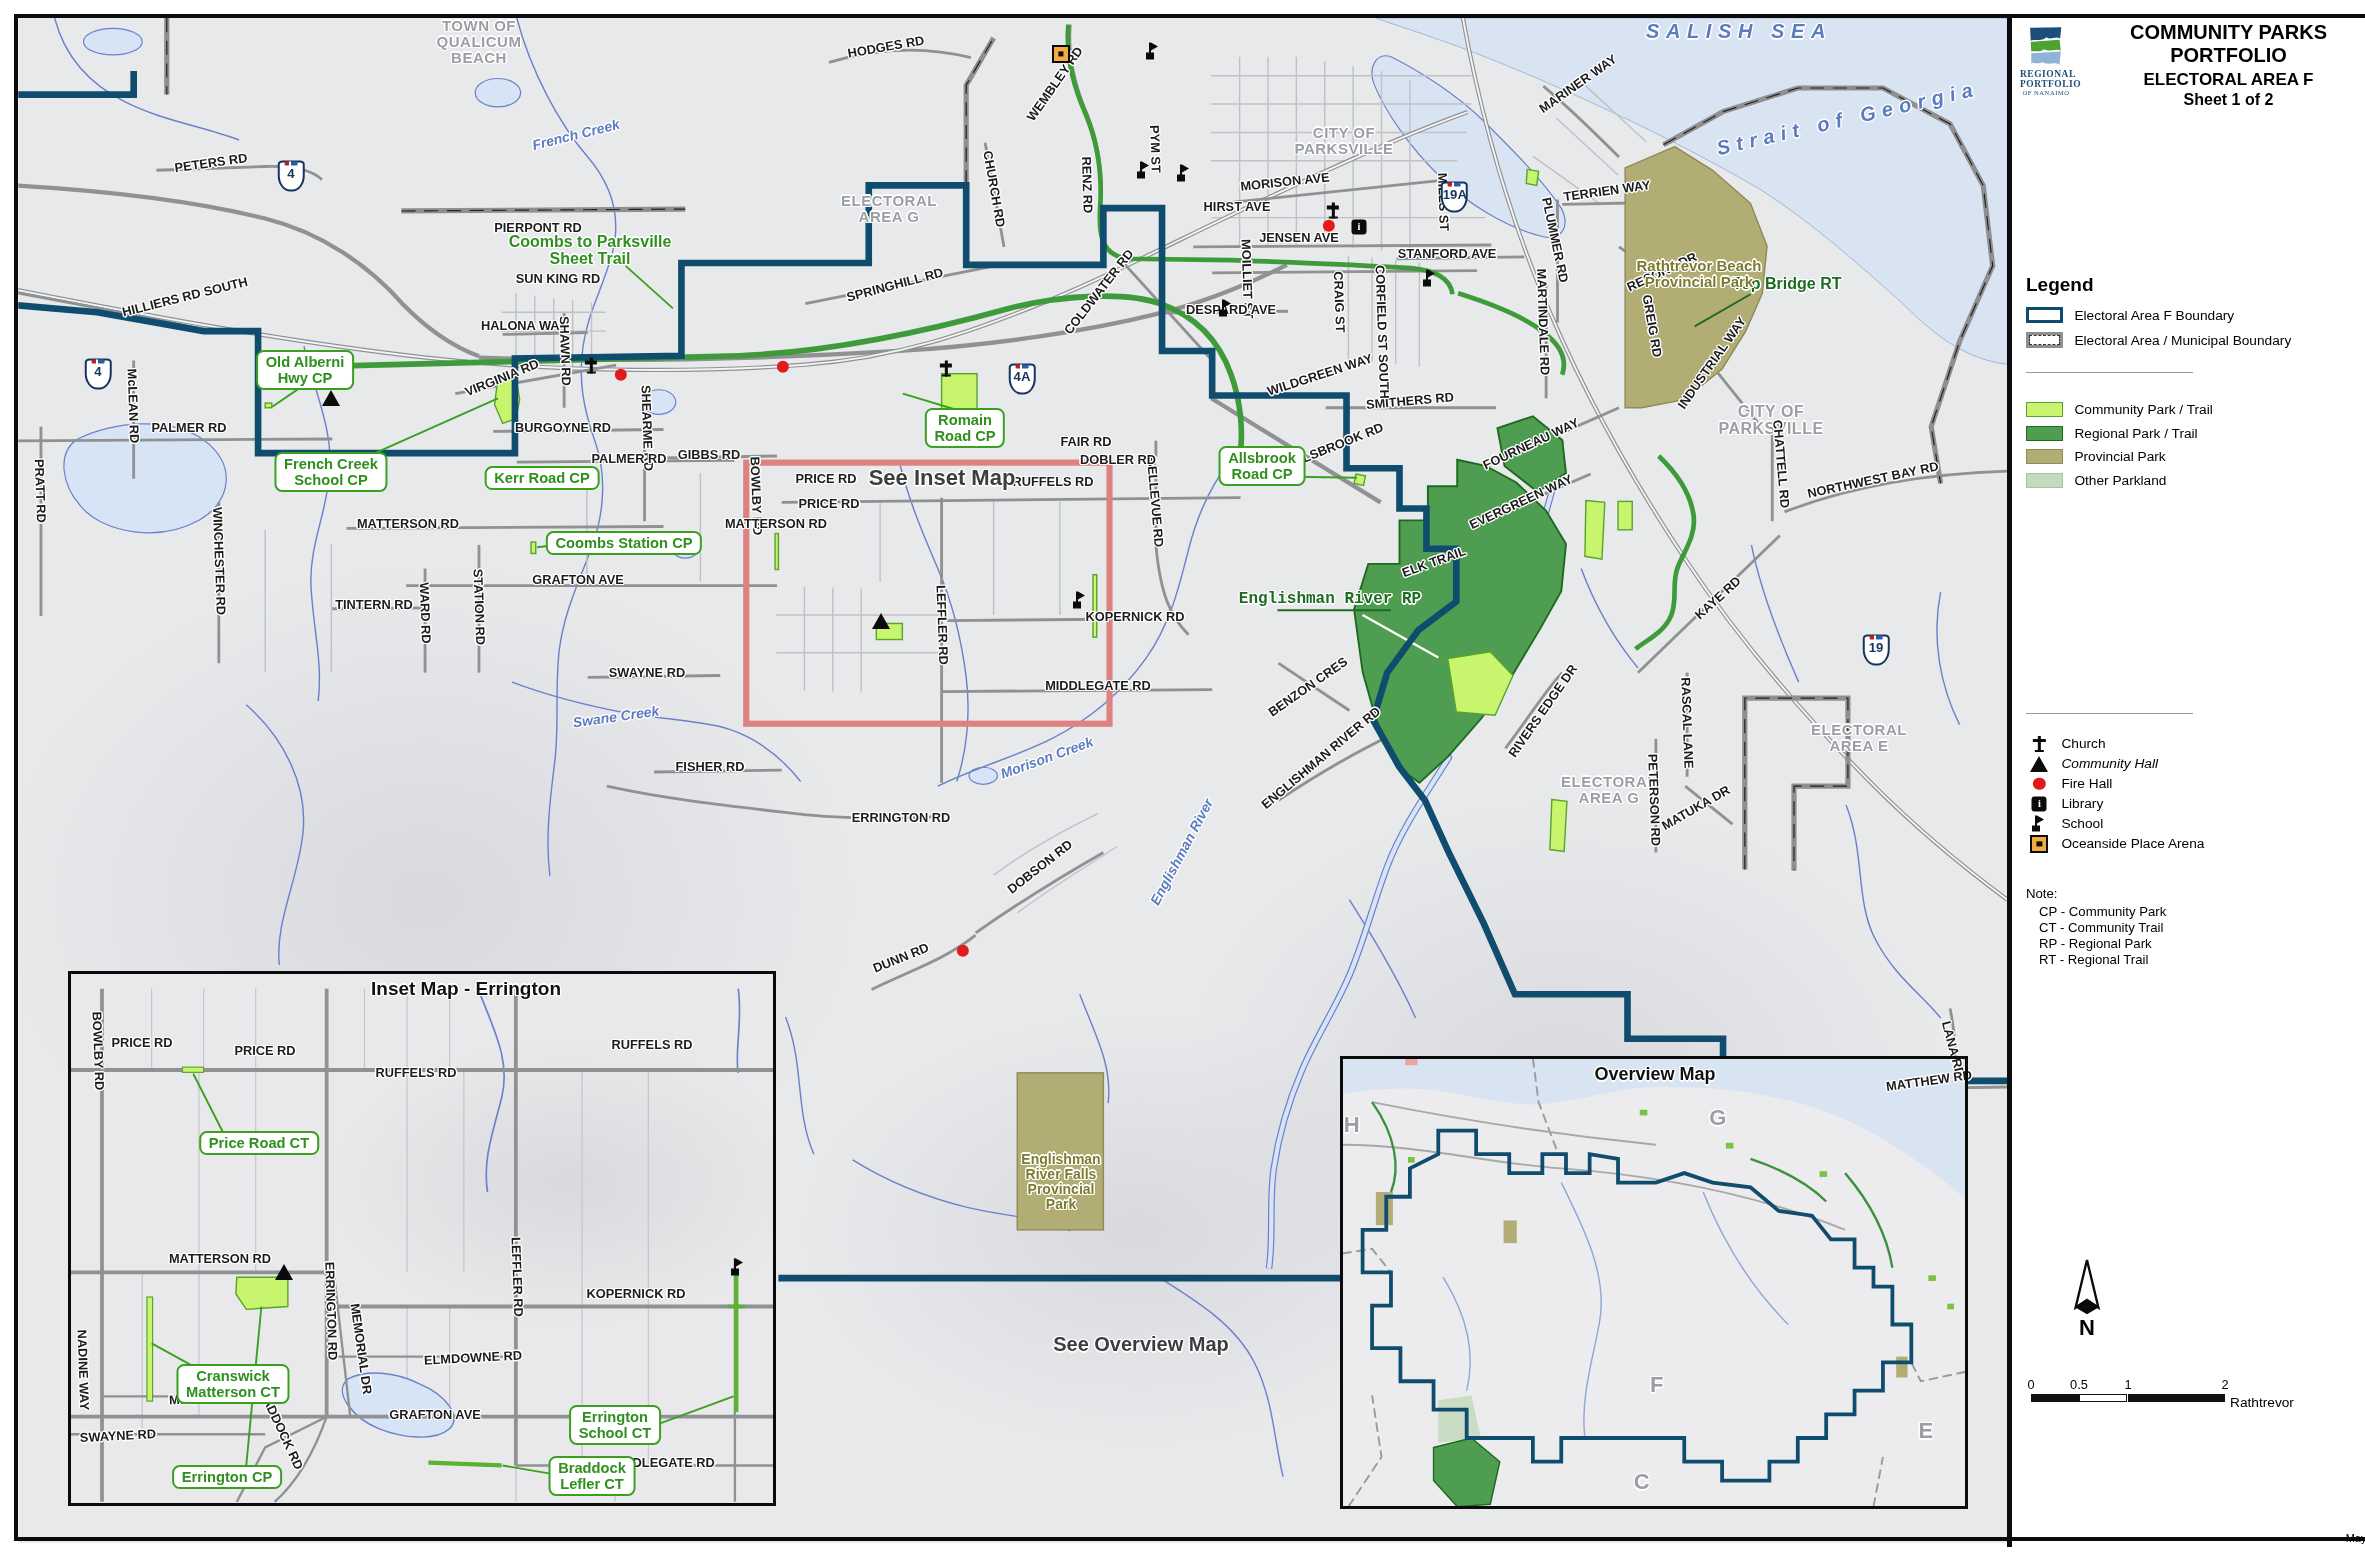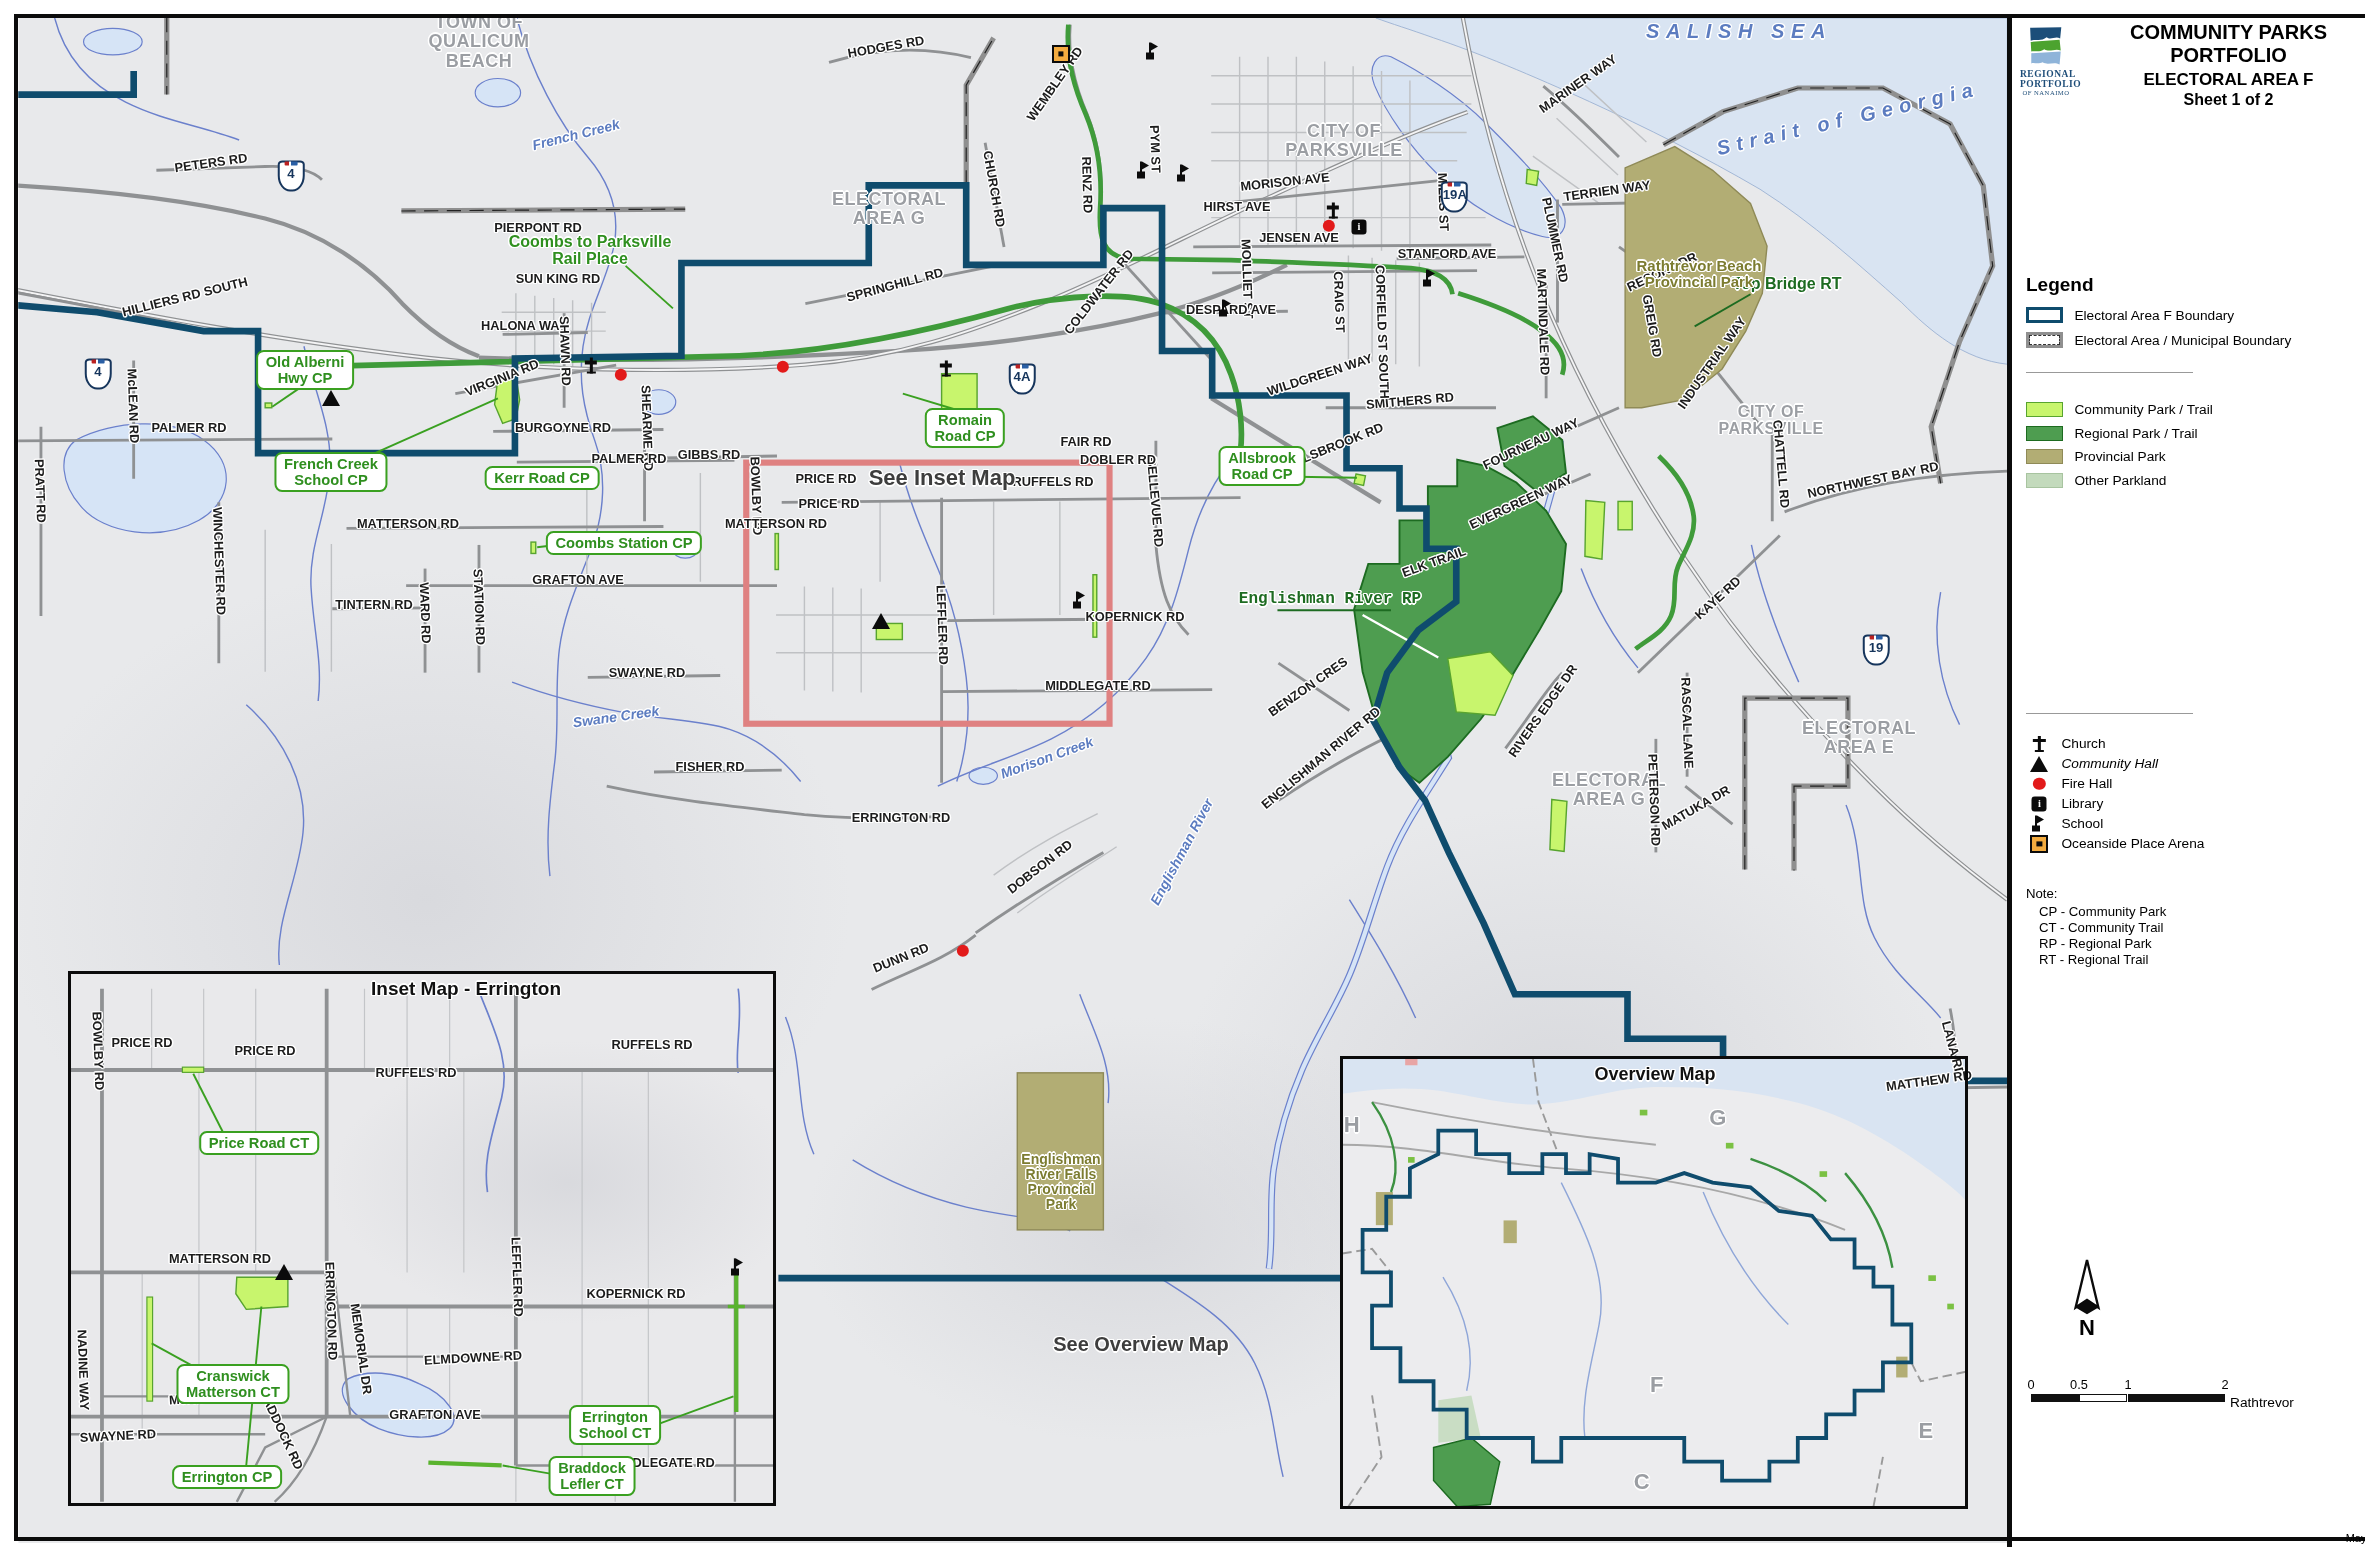--- a/index.html
+++ b/index.html
@@ -7,21 +7,21 @@
   #stage{position:absolute;left:0;top:0;width:2413px;height:1561px;}
   svg.geo{position:absolute;left:0;top:0;}
   .sheet-border{position:absolute;left:14px;top:14px;width:2379px;height:1527px;border:4.7px solid #0b0b0b;box-sizing:border-box;pointer-events:none;z-index:40;}
   .panel-divider{position:absolute;left:2007px;top:14px;width:4.7px;height:1533px;background:#0b0b0b;z-index:40;}
   .inset-frame{position:absolute;left:68px;top:971px;width:708px;height:535px;border:3.3px solid #0b0b0b;box-sizing:border-box;z-index:30;pointer-events:none;}
   .overview-frame{position:absolute;left:1340px;top:1056px;width:628px;height:453px;border:3.3px solid #0b0b0b;box-sizing:border-box;z-index:30;pointer-events:none;}
   
   .lbl{position:absolute;white-space:pre-line;text-align:center;transform-origin:center;line-height:1.08;z-index:20;}
   .halo{text-shadow:-0.9px -0.9px 0 #fff,0.9px -0.9px 0 #fff,-0.9px 0.9px 0 #fff,0.9px 0.9px 0 #fff,0 -1.4px 0 #fff,0 1.4px 0 #fff,-1.4px 0 0 #fff,1.4px 0 0 #fff;}
   .road-label{font-size:12.8px;font-weight:700;color:#1c1c1c;white-space:nowrap;}
-  .region-label{font-size:18px;font-weight:700;color:#9b9ea3;letter-spacing:0.5px;}
+  .region-label{font-size:15px;font-weight:700;color:#9b9ea3;letter-spacing:0.5px;}
   .water-label{font-size:14px;font-style:italic;font-weight:700;color:#5c7cc0;white-space:nowrap;}
   .sea-label{font-size:20px;letter-spacing:6.6px;font-weight:700;}
   .g-callout{background:#fff;border:2.4px solid #3aa020;border-radius:7.6px;padding:1.9px 7.6px;color:#2f8f1f;font-weight:700;font-size:14.7px;line-height:1.1;z-index:22;}
   .green-label{font-weight:700;color:#2f8f1f;}
   .dkgreen-label{font-weight:700;color:#1d6b21;}
   .olive-label{font-weight:700;color:#7c7c30;}
   .see-label{font-weight:700;color:#3d3d3d;}
   .title-label{font-weight:700;color:#111;}
   
   .panel-text{position:absolute;z-index:45;}
@@ -469,21 +469,21 @@
       <div class="lbl halo road-label" style="left: 1231px; top: 310px; transform: translate(-50%, -50%) rotate(0deg);">DESPARD AVE</div>
       <div class="lbl halo road-label" style="left: 1308px; top: 687px; transform: translate(-50%, -50%) rotate(-35deg);">BENZON CRES</div>
       <div class="lbl halo road-label" style="left: 1321px; top: 758px; transform: translate(-50%, -50%) rotate(-40deg);">ENGLISHMAN RIVER RD</div>
       <div class="lbl halo water-label" style="left: 576px; top: 135px; transform: translate(-50%, -50%) rotate(-14deg);">French Creek</div>
       <div class="lbl halo water-label" style="left: 1047px; top: 758px; transform: translate(-50%, -50%) rotate(-20deg);">Morison Creek</div>
       <div class="lbl halo water-label" style="left: 616px; top: 717px; transform: translate(-50%, -50%) rotate(-8deg);">Swane Creek</div>
       <div class="lbl halo water-label" style="left: 1182px; top: 852px; transform: translate(-50%, -50%) rotate(-62deg);">Englishman River</div>
       <div class="lbl halo water-label sea-label" style="left: 1739px; top: 32px; transform: translate(-50%, -50%) rotate(0deg);">SALISH SEA</div>
       <div class="lbl halo water-label sea-label" style="left: 1848px; top: 119px; transform: translate(-50%, -50%) rotate(-13deg);">Strait of Georgia</div>
       <div class="lbl halo green-label" style="left: 590px; top: 250px; font-size: 16px; transform: translate(-50%, -50%) rotate(0deg);">Coombs to Parksville
-Rail Place</div>
+Sheet Trail</div>
       <div class="lbl halo dkgreen-label" style="left: 1787px; top: 284px; font-size: 16px; transform: translate(-50%, -50%) rotate(0deg);">Top Bridge RT</div>
       <div class="lbl halo dkgreen-label" style="left: 1330px; top: 600px; font-size: 16px; transform: translate(-50%, -50%) rotate(0deg); font-family: Liberation Mono, monospace;">Englishman River RP</div>
       <div class="lbl halo olive-label" style="left: 1699px; top: 274px; font-size: 15px; transform: translate(-50%, -50%) rotate(0deg);">Rathtrevor Beach
 Provincial Park</div>
       <div class="lbl halo olive-label" style="left: 1061px; top: 1168px; font-size: 14px; transform: translate(-50%, -50%) rotate(0deg); margin-top: 14px;">Englishman
 River Falls
 Provincial
 Park</div>
       <div class="lbl halo see-label" style="left: 942px; top: 478px; font-size: 22px; transform: translate(-50%, -50%) rotate(0deg);">See Inset Map</div>
       <div class="lbl halo see-label" style="left: 1141px; top: 1345px; font-size: 20px; transform: translate(-50%, -50%) rotate(0deg);">See Overview Map</div>

